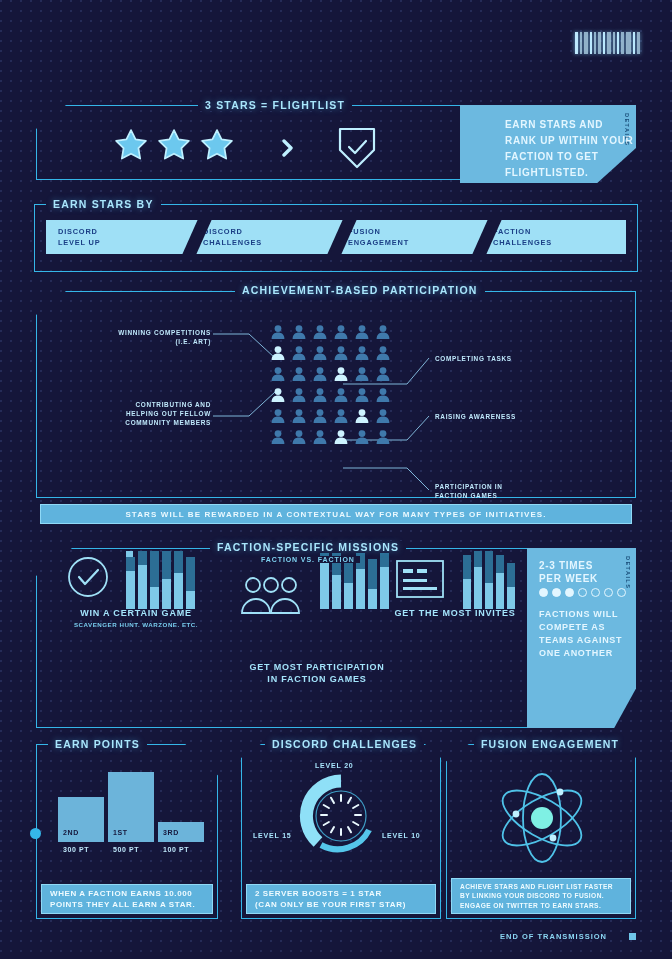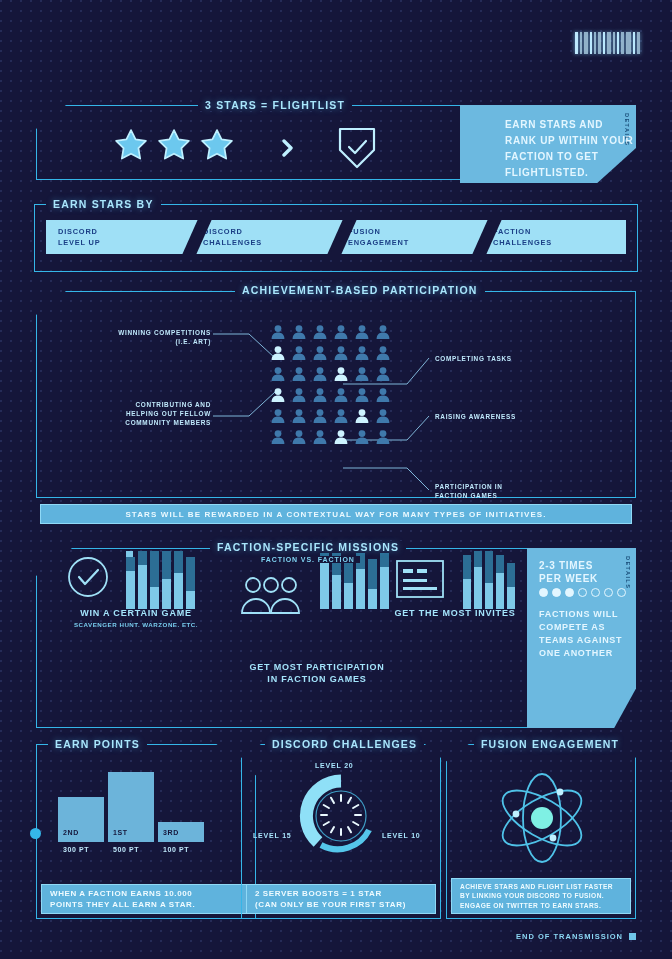--- a/index.html
+++ b/index.html
@@ -123,21 +123,21 @@
   .bbanner {
     position: absolute; left: 5px; right: 5px; bottom: 5px; height: 30px;
     background: #5fb3dd; border: 1px solid #8fd9f6;
     display: flex; flex-direction: column; justify-content: center;
     padding-left: 8px;
     font-size: 8px; font-weight: bold; letter-spacing: .6px; line-height: 11px; color: #eefbff;
   }
   #footer {
     position: absolute; right: 36px; bottom: 18px;
     font-size: 7.5px; font-weight: bold; letter-spacing: 1px; color: #8bd6f3;
-    display: flex; align-items: center; gap: 6px;
+    display: flex; align-items: center; gap: 22px;
   }
   #footer .sq { width: 7px; height: 7px; background: #6fc6ea; display: block; }
 
   
   .ep-bar { position: absolute; bottom: 0; background: #6cb4da; }
   .ep-rank { position: absolute; font-size: 7px; font-weight: bold; letter-spacing: .6px; color: #15163a; }
   .ep-pts { position: absolute; font-size: 7px; font-weight: bold; letter-spacing: .6px; color: #bfe8fb; }
 
   .lvl { position: absolute; font-size: 7px; font-weight: bold; letter-spacing: .8px; color: #a8e4fb; }
   .dot7 { width: 9px; height: 9px; border-radius: 50%; border: 1.4px solid #e3f6ff; }
@@ -489,21 +489,21 @@
           <span class="dot7"></span>
           <span class="dot7"></span>
           <span class="dot7"></span>
           <span class="dot7"></span>
         </div>
       <div style="position:absolute;left:12px;top:60px;width:88px;font-size:9px;font-weight:bold;letter-spacing:.7px;line-height:13px;color:#e3f6ff;">FACTIONS WILL COMPETE AS TEAMS AGAINST ONE ANOTHER</div>
       <div class="vtab" style="right:5px; top:8px;">DETAILS</div>
     </div>
   </div>
 
-  <div class="bpanel" style="left:36px; width:220px;">
+  <div class="bpanel" style="left:36px; width:182px;">
     <div class="bframe" style="clip-path: polygon(0 0, 82% 0, 100% 18%, 100% 100%, 0 100%);"></div>
     <div class="panel-title" style="left:12px; top:-6px;">EARN POINTS</div>
     <div style="position:absolute;left:-6px;top:84px;width:11px;height:11px;border-radius:50%;background:#35b6e8;"></div>
     <div id="ep-chart" style="position:absolute;left:22px;top:28px;width:158px;height:98px;">
         <div class="ep-bar" style="left: 0px; width: 46px; height: 45px; bottom: 28px;"></div>
         <div class="ep-rank" style="left: 5px; top: 57px;">2ND</div>
         <div class="ep-pts" style="left: 5px; top: 74px;">300 PT</div>
         <div class="ep-bar" style="left: 50px; width: 46px; height: 70px; bottom: 28px;"></div>
         <div class="ep-rank" style="left: 55px; top: 57px;">1ST</div>
         <div class="ep-pts" style="left: 55px; top: 74px;">500 PT</div>

